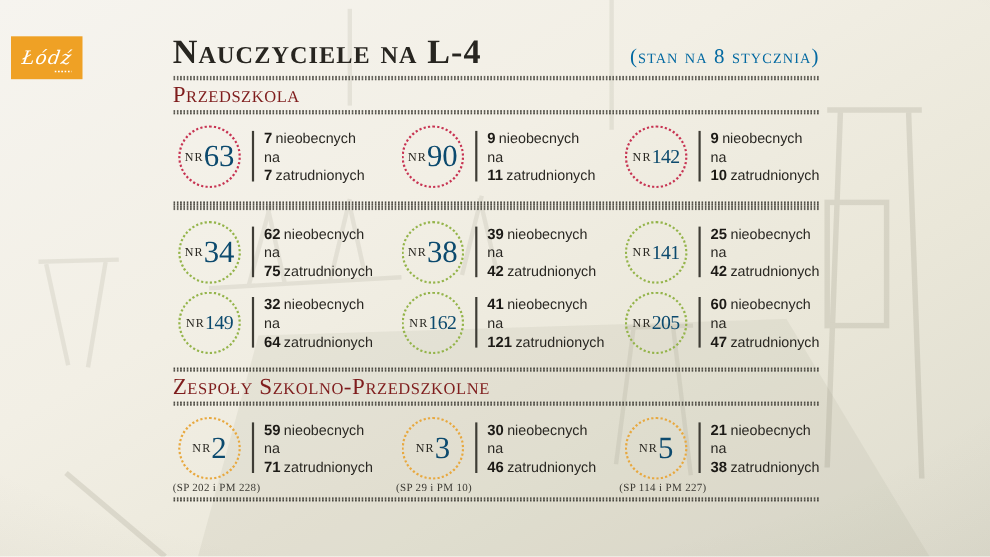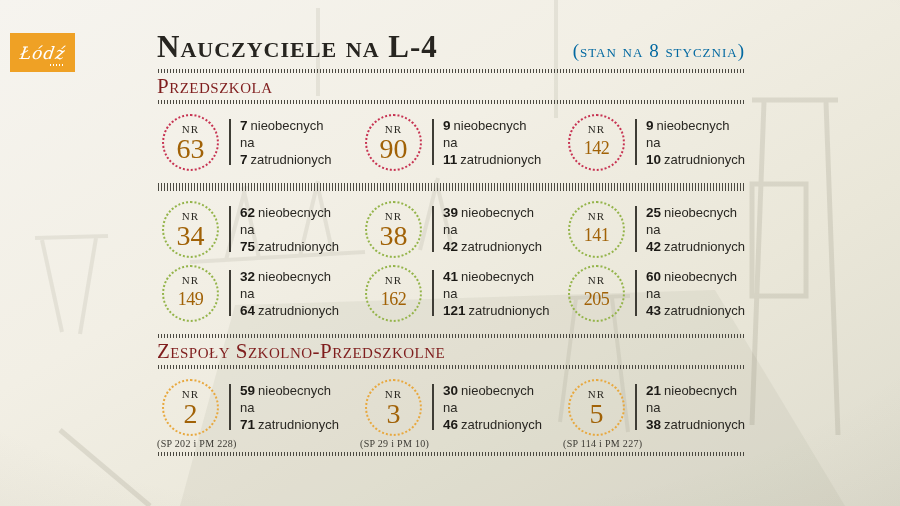--- a/index.html
+++ b/index.html
@@ -52,25 +52,25 @@
     font-family:"Liberation Serif", serif; font-variant:small-caps; font-weight:normal;
     font-size:21px; line-height:22px; color:#7f1d1d; margin:2px 0 3px; letter-spacing:0.5px;
   }
 
   .cards { display:grid; grid-template-columns:203px 203px 182px; row-gap:6px; padding:9px 0 10px; }
   .section:last-child .cards { padding-bottom:16px; }
 
   .card { display:flex; align-items:center; height:58px; position:relative; padding-left:5px; }
   .circle {
     width:53px; height:53px; border:2px dotted var(--accent,#c73352); border-radius:50%;
-    display:flex; flex-direction:column; align-items:center; justify-content:center; flex:0 0 auto;
+    display:flex; flex-direction:row; align-items:center; justify-content:center; flex:0 0 auto;
     box-sizing:content-box;
   }
   .nr { font-family:"Liberation Serif", serif; font-size:11px; line-height:11px; letter-spacing:1px; color:#2b2923; margin-top:2px; }
-  .num { font-family:"Liberation Serif", serif; font-size:28px; line-height:27px; color:#a16207; }
+  .num { font-family:"Liberation Serif", serif; font-size:28px; line-height:27px; color:#0c4a6e; }
   .num.len3 { font-size:18px; letter-spacing:-0.5px; }
   .vdiv { width:2px; height:46px; background:#3e3c35; margin:0 9px 0 10px; flex:0 0 auto; }
   .stats { font-size:13px; color:#2a2823; line-height:17px; }
   .stats b { font-size:13.5px; color:#1c1a16; margin-right:3px; }
   .caption {
     position:absolute; left:0; top:60px; white-space:nowrap;
     font-family:Liberation Serif, serif; font-size:10px; color:#3b3933; letter-spacing:0.3px;
   }
 </style>
 </head>
@@ -243,21 +243,21 @@
 
   <div class="card">
     <div class="circle">
       <span class="nr">NR</span>
       <span class="num len3">205</span>
     </div>
     <div class="vdiv"></div>
     <div class="stats">
       <div class="line"><b class="absent">60</b><span>nieobecnych</span></div>
       <div class="line">na</div>
-      <div class="line"><b class="employed">43</b><span>zatrudnionych</span></div>
+      <div class="line"><b class="employed">47</b><span>zatrudnionych</span></div>
     </div>
 
   </div>
 </div>
   </section>
 
   <section class="section" style="--accent: #e8a83e;">
     <div class="dotline dl-top"></div>
     <h2 class="section-title">Zespoły Szkolno-Przedszkolne</h2>
     <div class="dotline"></div>

